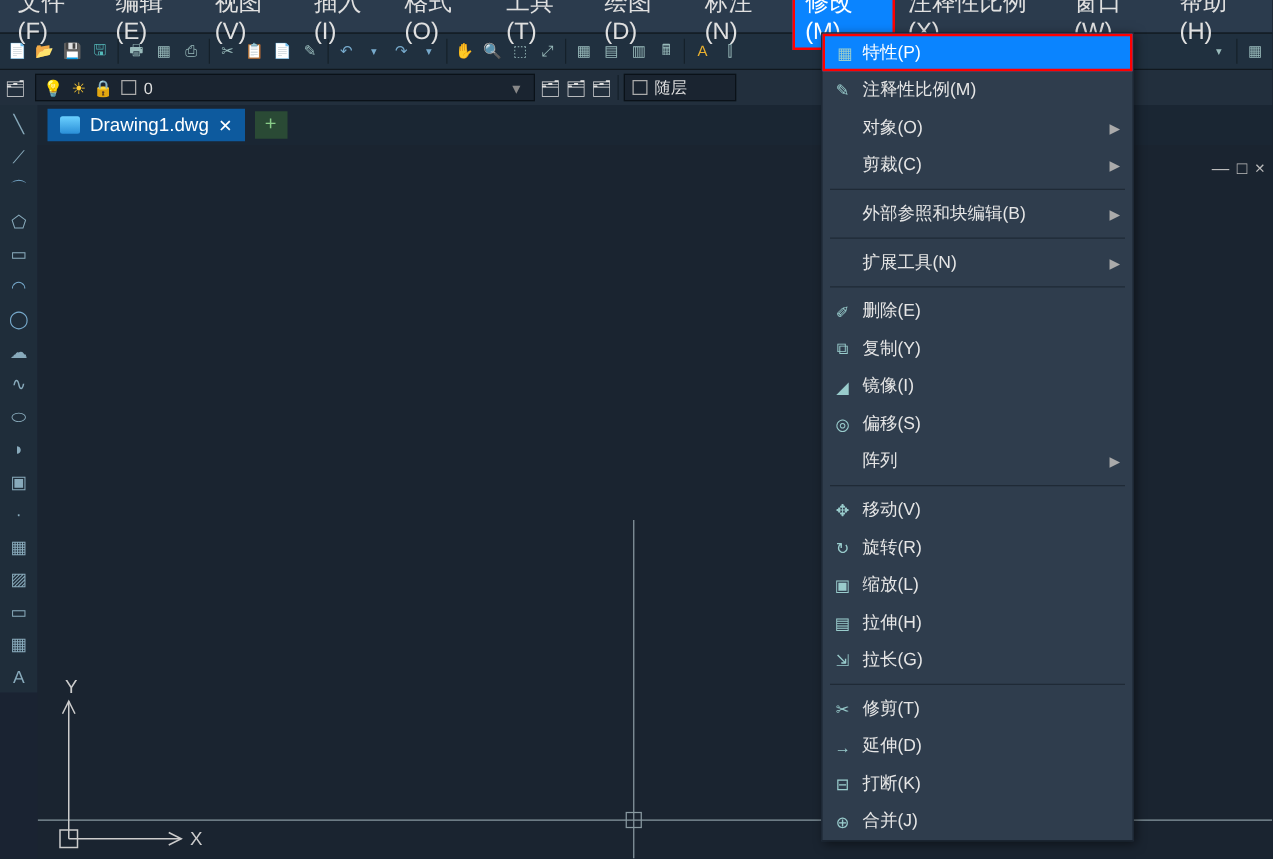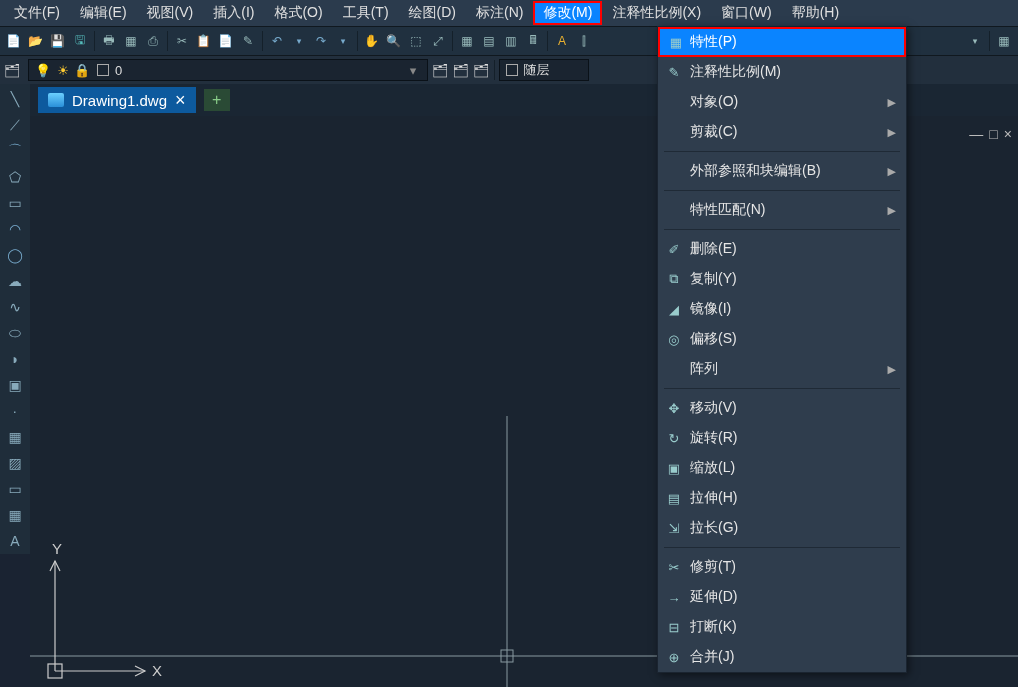--- a/index.html
+++ b/index.html
@@ -1,19 +1,19 @@
 <!DOCTYPE html>
 <html><head>
 <meta charset="utf-8">
 <style>
 * { margin: 0; padding: 0; box-sizing: border-box; font-family: "Microsoft YaHei", "SimSun", sans-serif; }
 body { background: #1a2332; color: #e0e0e0; width: 1018px; height: 687px; overflow: hidden; position: relative; }
 
 
-.menubar { background: #2b3b4d; height: 26px; display: flex; align-items: center; padding: 0 4px; font-size: 14px; }
+.menubar { background: #2b3b4d; height: 26px; display: flex; align-items: center; padding: 0 4px; font-size: 19px; }
 .menubar .item { padding: 3px 10px; cursor: pointer; text-decoration: underline; text-decoration-color: transparent; }
 .menubar .active { background: #0a84ff; color: #fff; border: 2px solid #ff0000; padding: 1px 8px; }
 
 
 .toolbar { background: #20303f; height: 30px; display: flex; align-items: center; padding: 0 4px; border-top: 1px solid #10181f; border-bottom: 1px solid #10181f; gap: 2px; }
 .toolbar .tbtn { width: 20px; height: 20px; display: flex; align-items: center; justify-content: center; cursor: pointer; font-size: 12px; color: #9bb; }
 .toolbar .sep { width: 1px; height: 20px; background: #14202a; margin: 0 2px; }
 .toolbar .wide { flex: 1; }
 
 
@@ -199,21 +199,21 @@
       <span>剪裁(C)</span>
       <span class="sub">▶</span>
     </div>
     <div class="msep"></div>
     <div class="mrow">
       <span>外部参照和块编辑(B)</span>
       <span class="sub">▶</span>
     </div>
     <div class="msep"></div>
     <div class="mrow">
-      <span>特性匹配(N)</span>
+      <span>扩展工具(N)</span>
       <span class="sub">▶</span>
     </div>
     <div class="msep"></div>
     <div class="mrow">
       <span class="icn">✐</span>
       <span>删除(E)</span>
     </div>
     <div class="mrow">
       <span class="icn">⧉</span>
       <span>复制(Y)</span>

